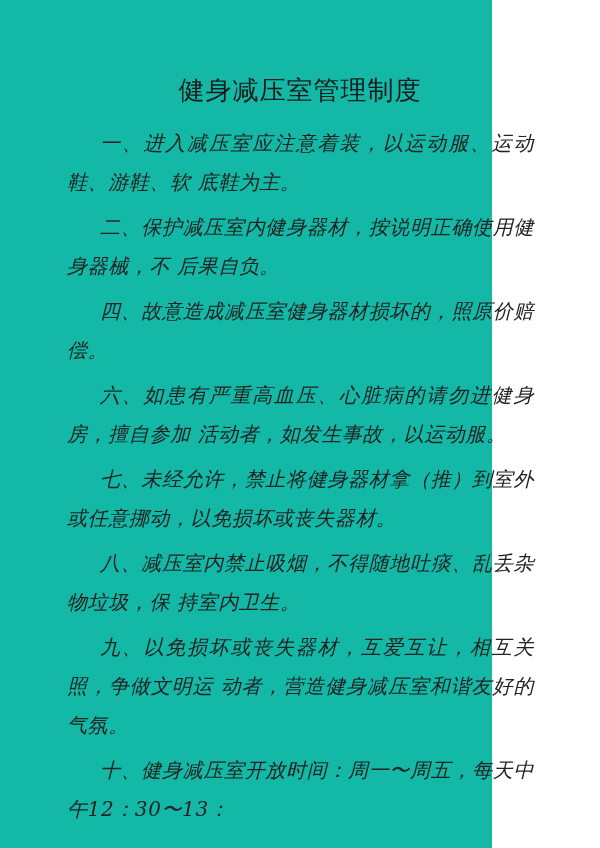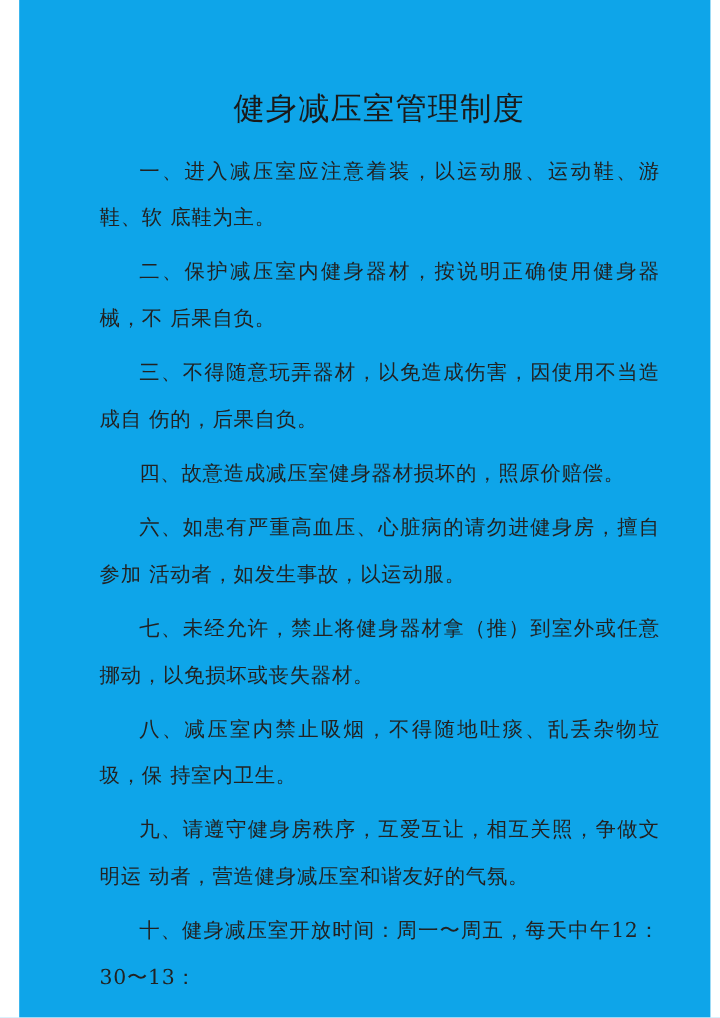--- a/index.html
+++ b/index.html
@@ -1,35 +1,34 @@
 <!DOCTYPE html>
 <html><head>
 <meta charset="utf-8">
 <style>
   html, body { margin: 0; padding: 0; background: #ffffff; }
   body { width: 600px; height: 848px; position: relative; overflow: hidden;
          font-family: "DejaVu Serif", "Liberation Serif", serif; color: #222; }
-  .page { position: absolute; left: 16px; top: 0; width: 576px; height: 848px; background: #0ea5e9; }
+  .page { position: absolute; left: 0; top: 0; width: 492px; height: 848px; background: #14b8a6; }
   .title { position: absolute; top: 56px; left: 0; width: 600px; text-align: center;
            font-size: 26px; letter-spacing: 1px; color: #1a1a1a; font-weight: normal; }
   .body { position: absolute; top: 124px; left: 67px; width: 467px; }
-  .para { font-size: 17px; line-height: 39px; text-indent: 33px; text-align: justify;
-          text-align-last: left; margin: 0 0 6px 0; letter-spacing: 0.6px; color: #222; }
+  .para { font-size: 20px; line-height: 39px; text-indent: 33px; text-align: justify;
+          text-align-last: left; margin: 0 0 6px 0; letter-spacing: 0.6px; color: #222; font-style: italic; }
   .para.last { text-indent: 33px; }
 </style>
 </head>
 <body>
 
 <div class="page">
   <h1 class="title">健身减压室管理制度</h1>
   <div class="body">
     <p class="para">一、进入减压室应注意着装，以运动服、运动鞋、游鞋、软 底鞋为主。</p>
     <p class="para">二、保护减压室内健身器材，按说明正确使用健身器械，不 后果自负。</p>
-    <p class="para">三、不得随意玩弄器材，以免造成伤害，因使用不当造成自 伤的，后果自负。</p>
     <p class="para">四、故意造成减压室健身器材损坏的，照原价赔偿。</p>
     <p class="para">六、如患有严重高血压、心脏病的请勿进健身房，擅自参加 活动者，如发生事故，以运动服。</p>
     <p class="para">七、未经允许，禁止将健身器材拿（推）到室外或任意挪动，以免损坏或丧失器材。</p>
     <p class="para">八、减压室内禁止吸烟，不得随地吐痰、乱丢杂物垃圾，保 持室内卫生。</p>
-    <p class="para">九、请遵守健身房秩序，互爱互让，相互关照，争做文明运 动者，营造健身减压室和谐友好的气氛。</p>
+    <p class="para">九、以免损坏或丧失器材，互爱互让，相互关照，争做文明运 动者，营造健身减压室和谐友好的气氛。</p>
     <p class="para last">十、健身减压室开放时间：周一〜周五，每天中午12：30〜13：</p>
 
   </div>
 </div>
 
 </body></html>

